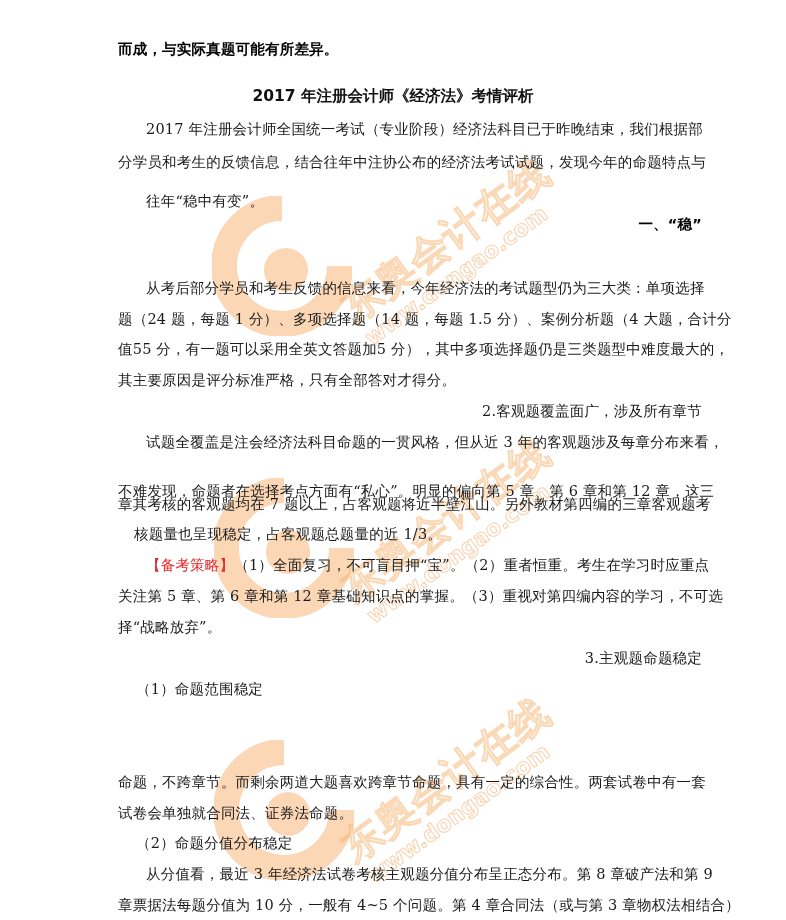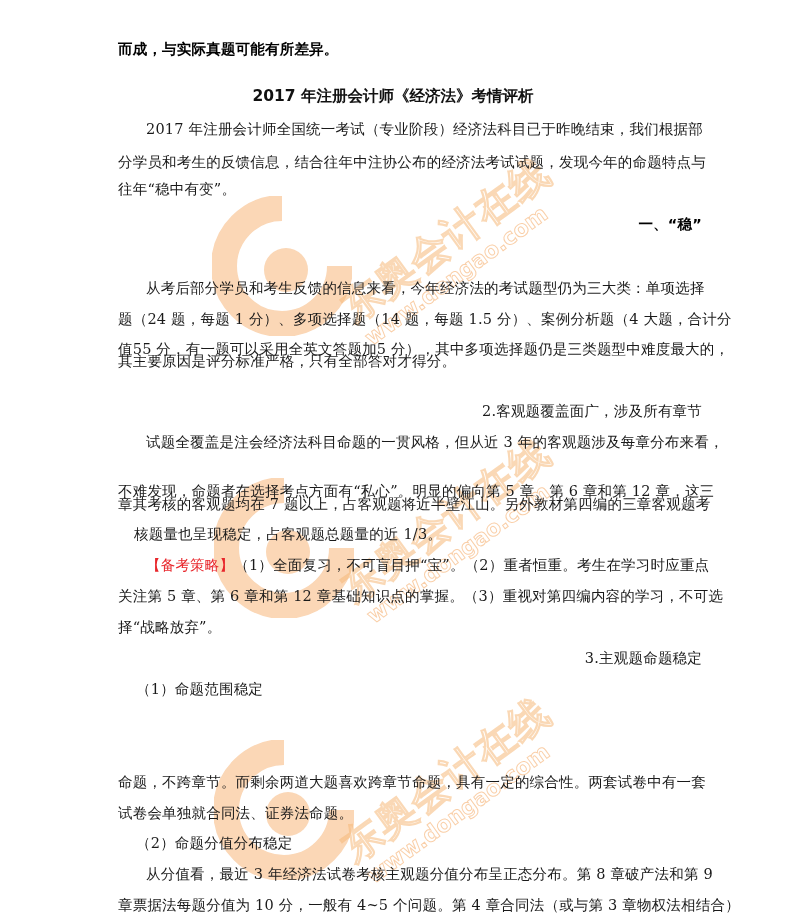--- a/index.html
+++ b/index.html
@@ -45,28 +45,28 @@
   </div>
   <div class="wm wm-text" style="left:330px; top:830px;">东奥会计在线</div>
   <div class="wm wm-url" style="left:362px; top:868px;">www.dongao.com</div>
 
   <div class="line bold" style="top:40px;">而成，与实际真题可能有所差异。</div>
 
   <div class="title" style="top:86px;">2017 年注册会计师《经济法》考情评析</div>
 
   <div class="line indent" style="top:120px;">2017  年注册会计师全国统一考试（专业阶段）经济法科目已于昨晚结束，我们根据部</div>
   <div class="line" style="top:153px;">分学员和考生的反馈信息，结合往年中注协公布的经济法考试试题，发现今年的命题特点与</div>
-  <div class="line" style="top:180px;">往年“稳中有变”。</div>
+  <div class="line" style="top:192px;margin-left:28px;">往年“稳中有变”。</div>
 
   <div class="line indent bold" style="top:215px;">一、“稳”</div>
 
   <div class="line indent" style="top:279px;">从考后部分学员和考生反馈的信息来看，今年经济法的考试题型仍为三大类：单项选择</div>
   <div class="line" style="top:310px;">题（24 题，每题 1 分）、多项选择题（14 题，每题 1.5 分）、案例分析题（4 大题，合计分</div>
   <div class="line" style="top:340px;">值55 分，有一题可以采用全英文答题加5 分），其中多项选择题仍是三类题型中难度最大的，</div>
-  <div class="line" style="top:352px;">其主要原因是评分标准严格，只有全部答对才得分。</div>
+  <div class="line" style="top:371px;">其主要原因是评分标准严格，只有全部答对才得分。</div>
 
   <div class="line indent" style="top:402px;">2.客观题覆盖面广，涉及所有章节</div>
   <div class="line indent" style="top:433px;">试题全覆盖是注会经济法科目命题的一贯风格，但从近 3 年的客观题涉及每章分布来看，</div>
   <div class="line" style="top:482px;">不难发现，命题者在选择考点方面有“私心”。明显的偏向第 5 章、第 6 章和第 12 章，这三</div>
   <div class="line" style="top:495px;">章其考核的客观题均在 7 题以上，占客观题将近半壁江山。另外教材第四编的三章客观题考</div>
   <div class="line" style="top:525px;margin-left:16px;">核题量也呈现稳定，占客观题总题量的近 1/3。</div>
 
   <div class="line indent" style="top:556px;">
     <span class="red">【备考策略】</span><span>（1）全面复习，不可盲目押“宝”。（2）重者恒重。考生在学习时应重点</span>
   </div>

